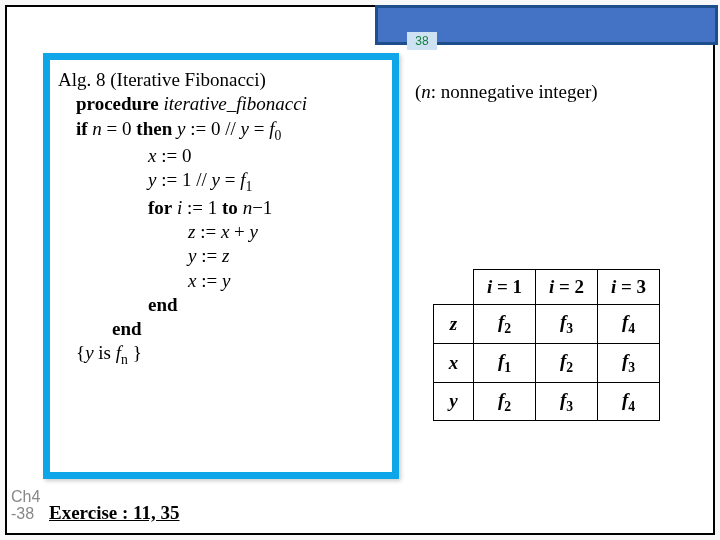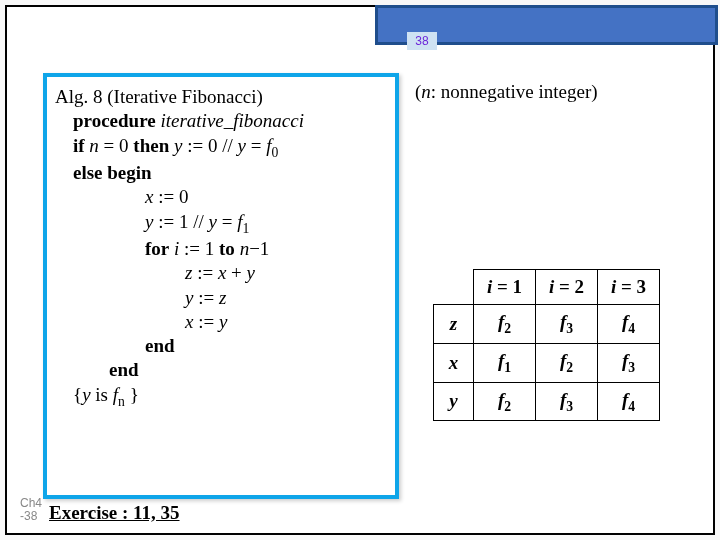--- a/index.html
+++ b/index.html
@@ -30,39 +30,38 @@
     border: 3px solid #1f4e8c;
     z-index: 2;
   }
   .page-num {
     position: absolute;
     top: 25px;
     left: 400px;
     width: 30px;
     height: 18px;
     background: #cfe2f3;
-    color: #6d28d9;
+    color: #15803d;
     font-size: 12px;
     font-family: Arial, sans-serif;
     text-align: center;
     line-height: 18px;
     z-index: 3;
   }
   .content-box {
     position: absolute;
     top: 46px;
     left: 36px;
     width: 356px;
     height: 426px;
-    border: 4px solid #0ea5e9;
+    border: 7px solid #0ea5e9;
     box-shadow: 2px 2px 4px rgba(0,0,0,0.2);
     padding: 8px 0 0 8px;
     background: #fff;
     z-index: 1;
-    margin-top: 20px;
   }
   .alg { font-size: 19px; line-height: 1.28; color: #000; white-space: nowrap; }
   .alg .ind1 { padding-left: 18px; display:block; }
   .alg .ind2 { padding-left: 90px; display:block; }
   .alg .ind3 { padding-left: 130px; display:block; }
   .bold { font-weight: bold; text-align: center; }
   .ital { font-style: italic; }
   sub.fsub { font-size: 0.72em; font-style: normal; vertical-align: sub; }
   .overflow-right {
     position: absolute;
@@ -99,22 +98,22 @@
     bottom: 9px;
     left: 42px;
     font-size: 19px;
     font-weight: bold;
     text-decoration: underline;
     color: #000;
   }
   .chtag {
     position: absolute;
     bottom: 10px;
-    left: 13px;
-    font-size: 12px;
+    left: 4px;
+    font-size: 16px;
     color: #888;
     font-family: Arial, sans-serif;
     line-height: 1.1;
   }
 </style>
 </head>
 <body>
 
 <div class="slide">
 
@@ -129,23 +128,20 @@
         <span class="ital">
           <span>iterative_fibonacci</span>
         </span>
       </span>
       <span class="ind1">
         <span class="bold">if</span>
         <span class="ital">n</span><span> = 0 </span>
         <span class="bold">then</span>
         <span class="ital"> y</span><span> := 0     // </span><span class="ital">y</span><span> = </span><span class="ital">f</span><sub class="fsub">0</sub>
       </span>
-      <span class="ind1">
-        <span class="bold">else begin</span>
-      </span>
       <span class="ind2">
         <span class="ital">x</span><span> := 0</span>
       </span>
       <span class="ind2">
         <span class="ital">y</span><span> := 1    // </span><span class="ital">y</span><span> = </span><span class="ital">f</span><sub class="fsub">1</sub>
       </span>
       <span class="ind2">
         <span class="bold">for</span><span class="ital"> i</span><span> := 1 </span><span class="bold">to</span><span class="ital"> n</span><span>−1</span>
       </span>
       <span class="ind3">

